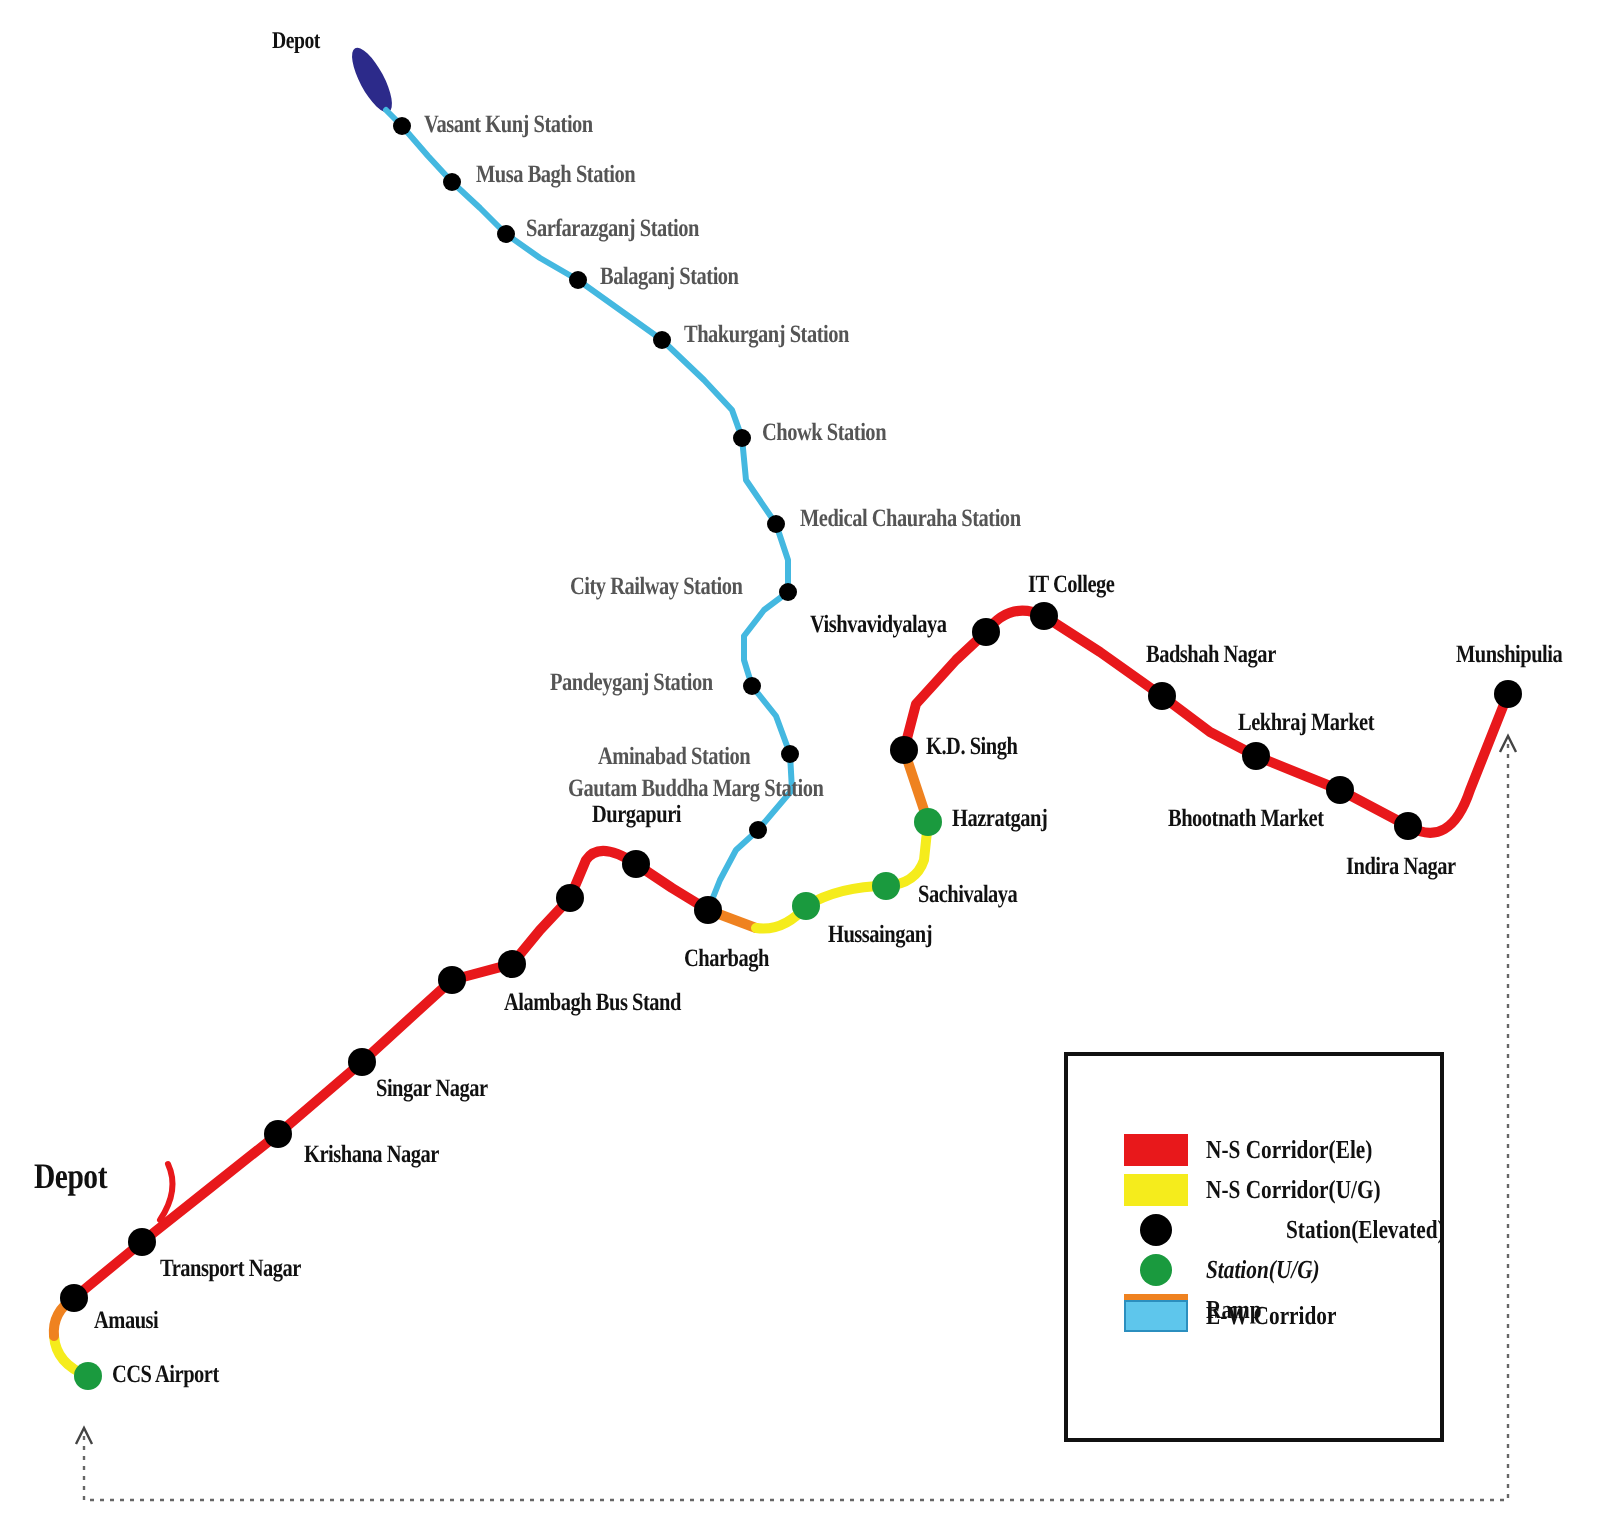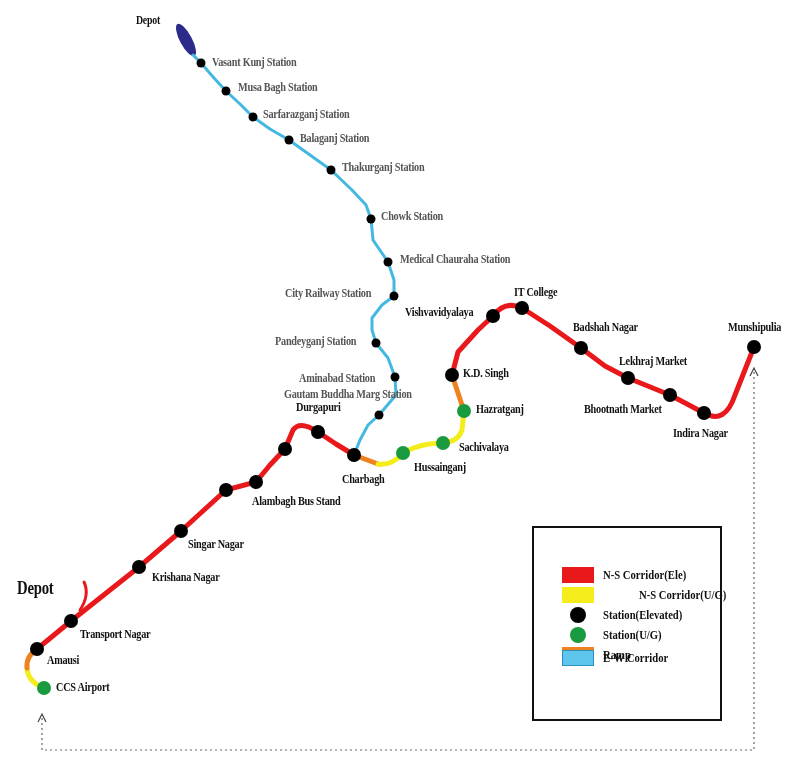--- a/index.html
+++ b/index.html
@@ -117,29 +117,29 @@
 <span class="lbl big" style="left:17px;top:578px;">Depot</span>
 <span class="lbl" style="left:80px;top:627px;">Transport Nagar</span>
 <span class="lbl" style="left:47px;top:653px;">Amausi</span>
 <span class="lbl" style="left:56px;top:680px;">CCS Airport</span>
 
 <div class="legend">
   <div class="leg-row" style="top:38px;">
     <div class="leg-sw" style="background:#e8181b;"></div>
     <span class="leg-lbl">N-S Corridor(Ele)</span>
   </div>
-  <div class="leg-row" style="top:58px;gap:36px;">
+  <div class="leg-row" style="top:58px;">
     <div class="leg-sw" style="background:#f5ec1c;"></div>
     <span class="leg-lbl">N-S Corridor(U/G)</span>
   </div>
-  <div class="leg-row" style="top:78px;">
+  <div class="leg-row" style="top:78px;gap:40px;">
     <div class="leg-dot" style="background:#000;"></div>
     <span class="leg-lbl">Station(Elevated)</span>
   </div>
-  <div class="leg-row" style="top:98px;">
+  <div class="leg-row" style="top:98px;font-style:italic;">
     <div class="leg-dot" style="background:#1a9a3e;"></div>
     <span class="leg-lbl">Station(U/G)</span>
   </div>
   <div class="leg-row" style="top:118px;">
     <div class="leg-sw" style="background:#ef8220;"></div>
     <span class="leg-lbl">Ramp</span>
   </div>
   <div class="leg-row" style="top:121px;">
     <div class="leg-sw" style="background:#5ec6ec;border:1px solid #2b8fbf;box-sizing:border-box;"></div>
     <span class="leg-lbl">E-W Corridor</span>

